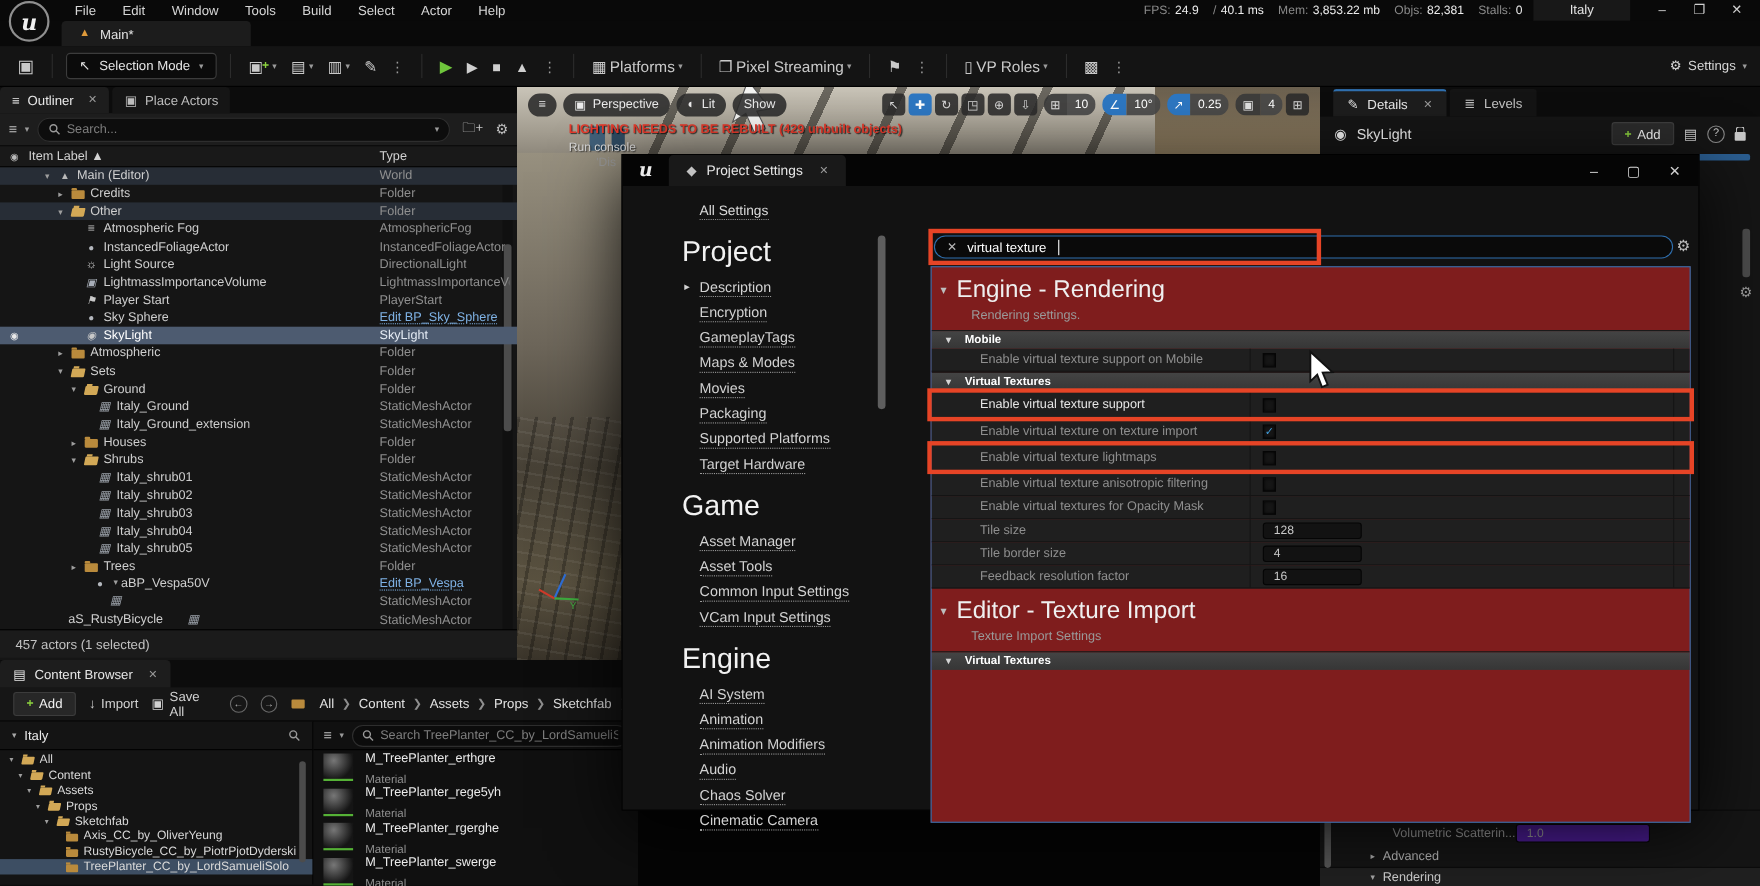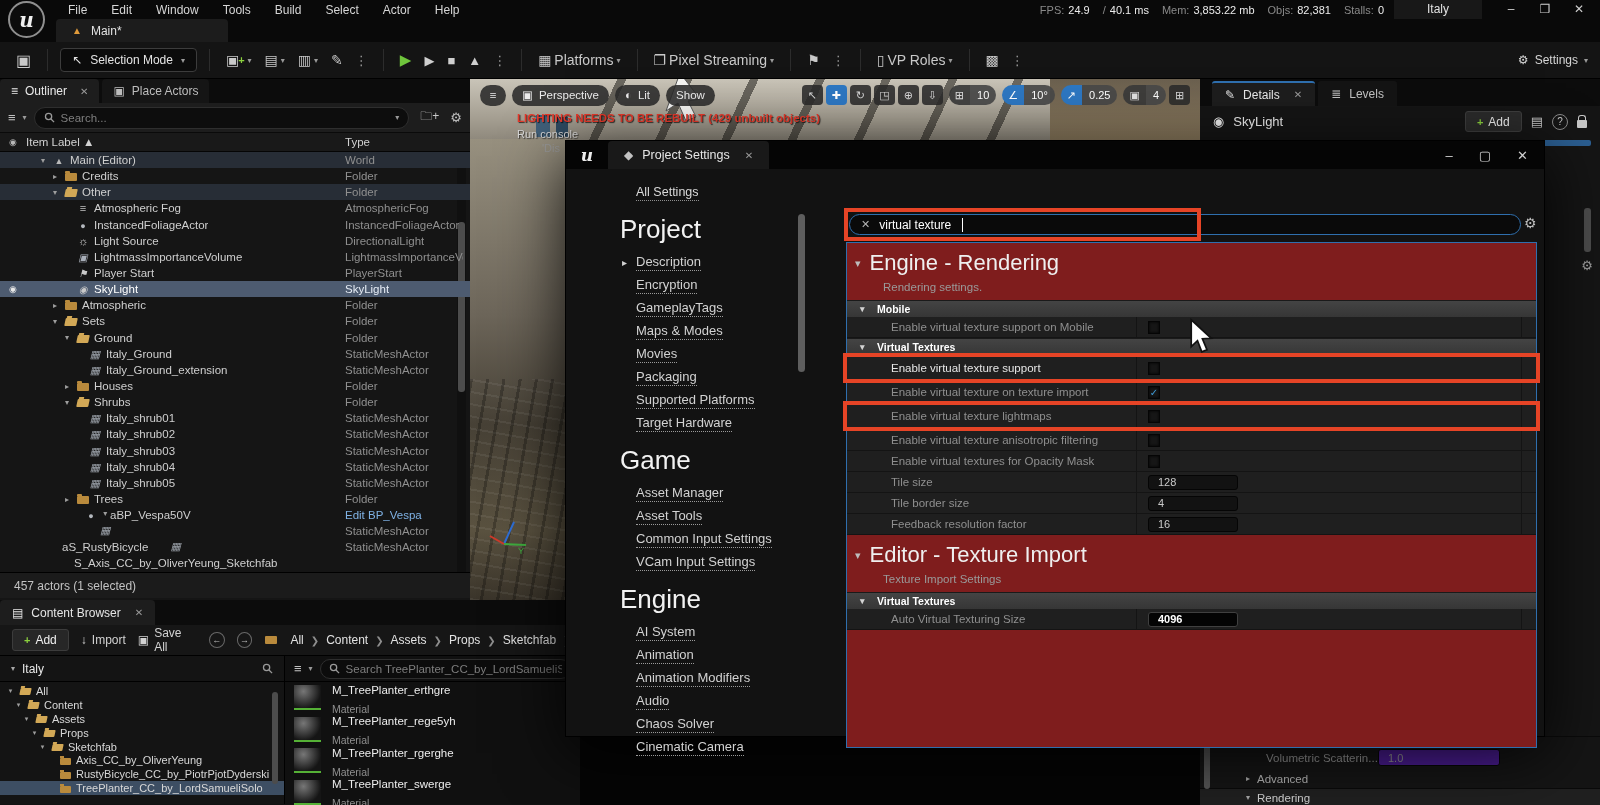--- a/index.html
+++ b/index.html
@@ -485,20 +485,31 @@
           <span class="o-gutter"></span>
           <span class="o-main" style="padding-left: 36px;">
             <span class="o-arrow"></span>
             <span class="o-icon">
               <i class="o-ic"></i>
             </span>
             <span class="o-label">Player Start</span>
           </span>
           <span class="o-type">PlayerStart</span>
         </div>
+        <div class="o-row icon-sphere f-link">
+          <span class="o-gutter"></span>
+          <span class="o-main" style="padding-left: 36px;">
+            <span class="o-arrow"></span>
+            <span class="o-icon">
+              <i class="o-ic"></i>
+            </span>
+            <span class="o-label">Sky Sphere</span>
+          </span>
+          <span class="o-type">Edit BP_Sky_Sphere</span>
+        </div>
         <div class="o-row icon-skylight f-selected f-eye">
           <span class="o-gutter"></span>
           <span class="o-main" style="padding-left: 36px;">
             <span class="o-arrow"></span>
             <span class="o-icon">
               <i class="o-ic"></i>
             </span>
             <span class="o-label">SkyLight</span>
           </span>
           <span class="o-type">SkyLight</span>
@@ -982,27 +993,20 @@
             <span class="ps-ctrl">
 
               <span class="prop-input">16</span>
             </span>
           </div>
           <div class="ps-section">
             <div class="sec-title">Editor - Texture Import</div>
             <div class="sec-sub">Texture Import Settings</div>
           </div>
           <div class="ps-group">Virtual Textures</div>
-          <div class="ps-row control-input f-strong">
-            <span class="ps-label">Auto Virtual Texturing Size</span>
-            <span class="ps-ctrl">
-
-              <span class="prop-input">4096</span>
-            </span>
-          </div>
         </div>
     </div>
   </div>
 
   <div class="cursor">
     <svg width="28" height="38" viewBox="0 0 13 17">
       <path d="M1.5 0.5 L1.5 13 L4.4 10.2 L6.4 15.4 L8.8 14.4 L6.7 9.3 L10.8 9.1 Z" fill="#fff" stroke="#111" stroke-width="0.8"></path>
     </svg>
   </div>
 

